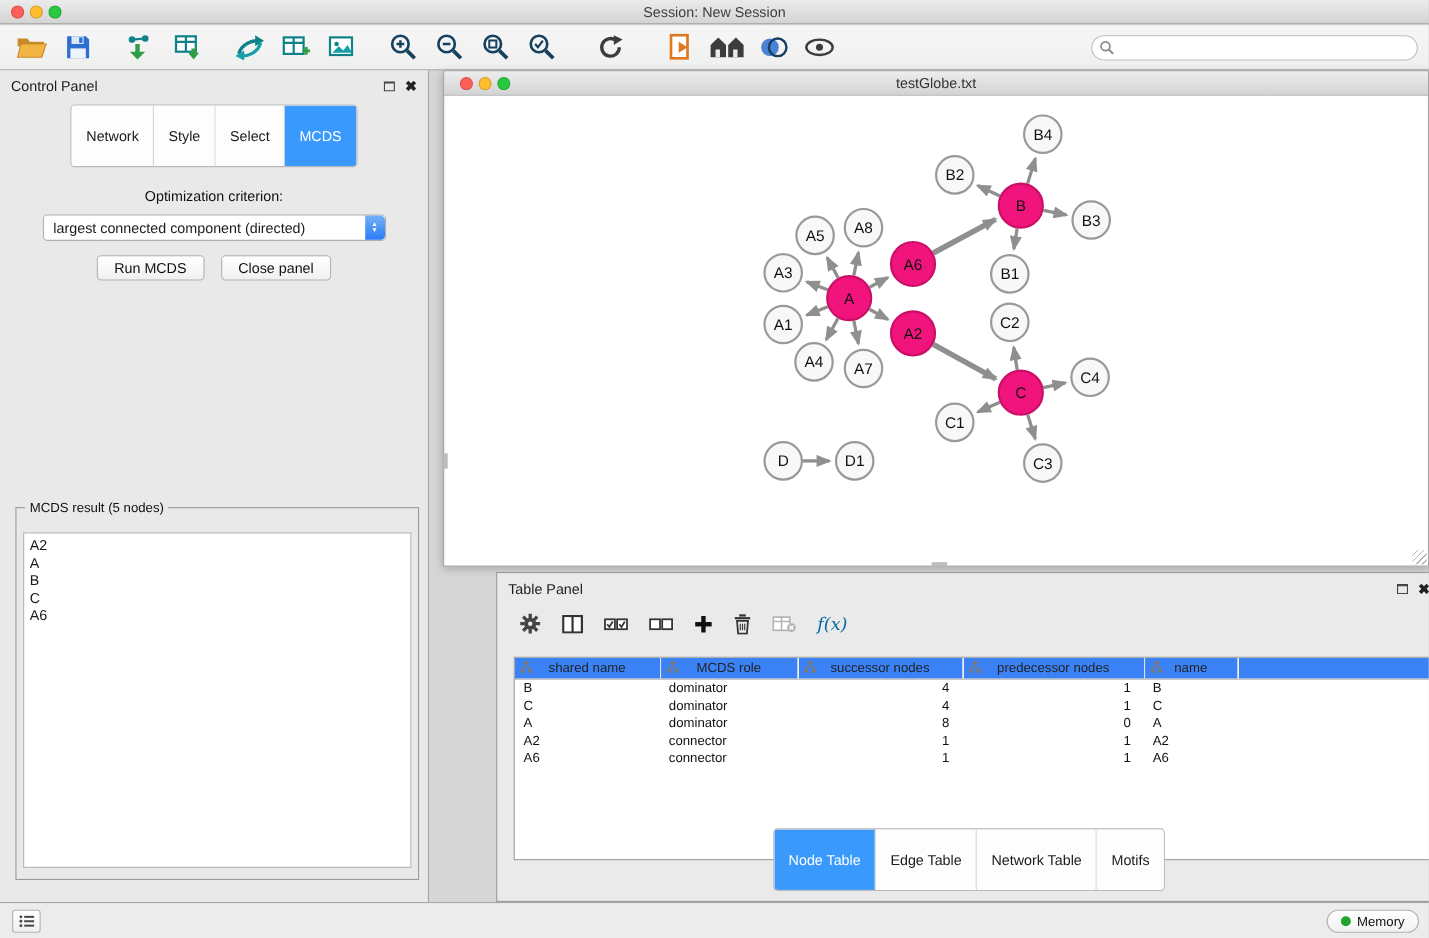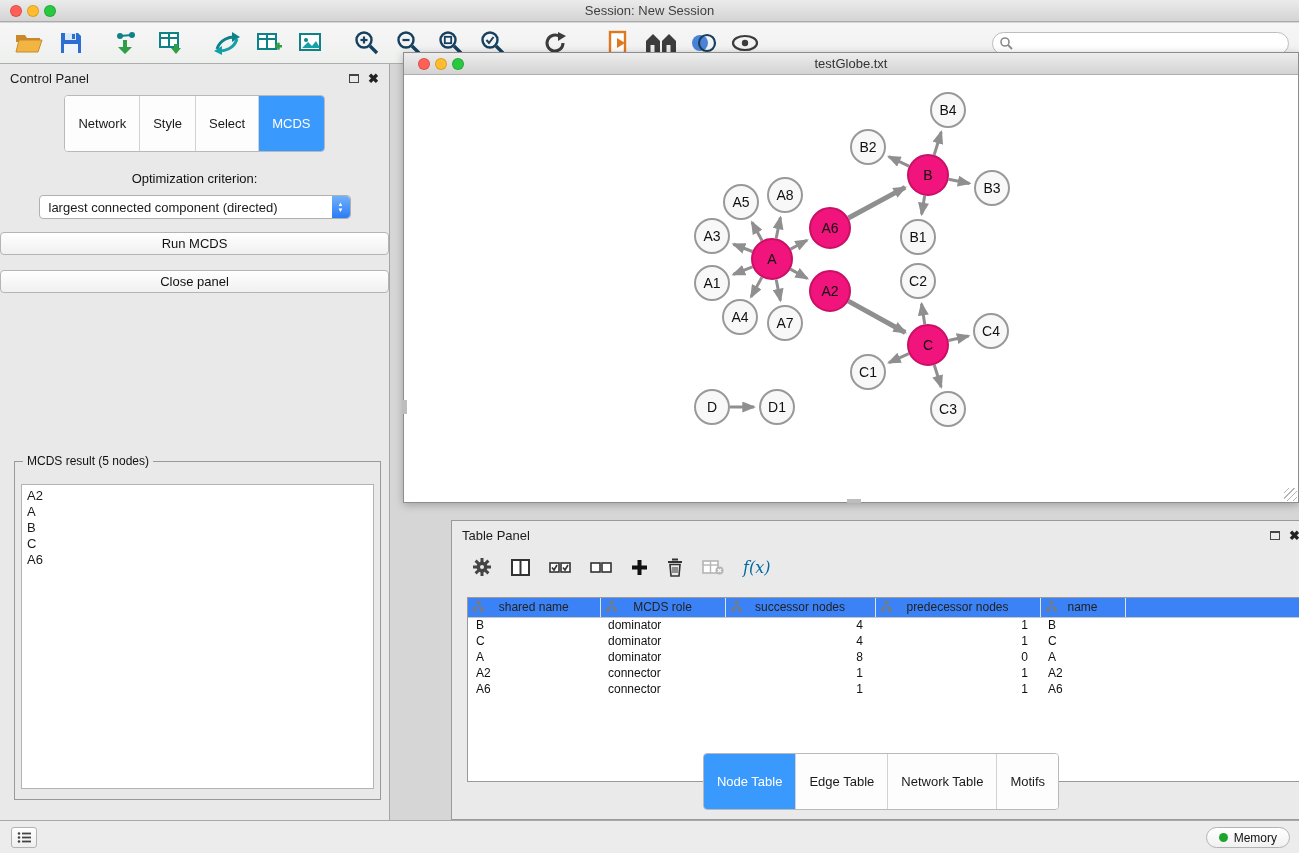--- a/index.html
+++ b/index.html
@@ -37,30 +37,30 @@
   .seg-tab:last-child { border-right:none; }
   .seg-tab.selected { background:#3a99fc; color:#fff; }
   .cp-tabs-row { display:flex; justify-content:center; margin-top:3px; }
   .cp-opt-label { text-align:center; margin-top:19px; font-size:13px; color:#111; }
   .cp-select { margin:9px auto 0; width:312px; height:24px; background:#fff; border:1px solid #b0b0b0;
     border-radius:4px; position:relative; font-size:13px; display:flex; align-items:center; padding-left:9px; }
   .cp-select .stepper { position:absolute; right:0; top:0; bottom:0; width:18px;
     background:linear-gradient(#72b0f9,#2a7cf7); border-radius:0 4px 4px 0;
     display:flex; flex-direction:column; align-items:center; justify-content:center; color:#fff; }
   .stepper span { font-size:6px; line-height:6px; }
-  .cp-buttons { display:flex; justify-content:center; gap:15px; margin-top:13px;flex-direction:column; }
+  .cp-buttons { display:flex; justify-content:center; gap:15px; margin-top:13px; }
   .std-btn { background:linear-gradient(#ffffff,#f0f0f0); border:1px solid #b4b4b4; border-radius:4px;
     font-size:13px; padding:3px 15px; color:#111; }
   .cp-result { position:absolute; left:14px; right:8px; top:390px; bottom:20px;
     border:1px solid #999; padding:12px 6px 10px 6px; }
   .cp-result legend { font-size:12px; padding:0 4px; margin-left:2px; color:#111; }
   .result-list { position:absolute; left:6px; right:6px; top:16px; bottom:10px;
     background:#fff; border:1px solid #b3b3b3; padding:3px 5px; font-size:13px; line-height:16px; overflow:auto; }
   
-  .net-window { position:absolute; left:403px; top:52px; width:896px; height:451px;
+  .net-window { position:absolute; left:403px; top:64px; width:896px; height:451px;
     background:#fff; border:1px solid #8d8d8d; box-shadow:0 2px 8px rgba(0,0,0,.25); }
   .nw-titlebar { position:relative; height:22px; background:linear-gradient(#ededed,#d3d3d3); border-bottom:1px solid #aeaeae; }
   .nw-titlebar .title { text-align:center; line-height:22px; font-size:13px; color:#333; }
   .nw-canvas { position:absolute; top:23px; left:0; right:0; bottom:0; background:#fff; }
   .nw-grip { position:absolute; right:1px; bottom:1px; width:13px; height:13px;
     background:repeating-linear-gradient(135deg, transparent 0 3px, #b5b5b5 3px 4px); }
   .notch-v { position:absolute; left:-1px; top:347px; width:4px; height:14px; background:#bdbdbd; }
   .notch-h { position:absolute; left:443px; bottom:-1px; height:4px; width:14px; background:#bdbdbd; }
   
   .table-panel { position:absolute; left:403px; top:520px; width:860px; height:300px;

